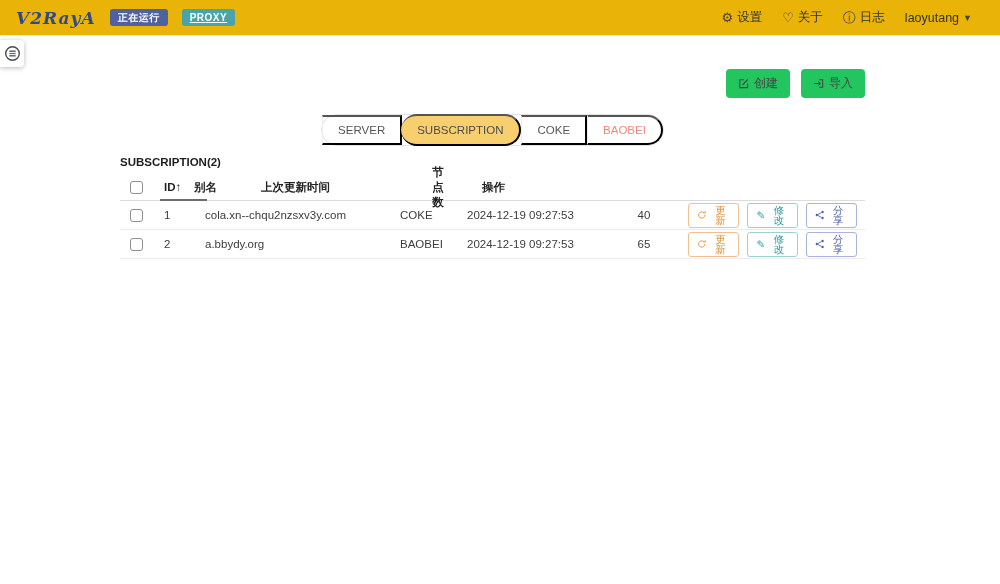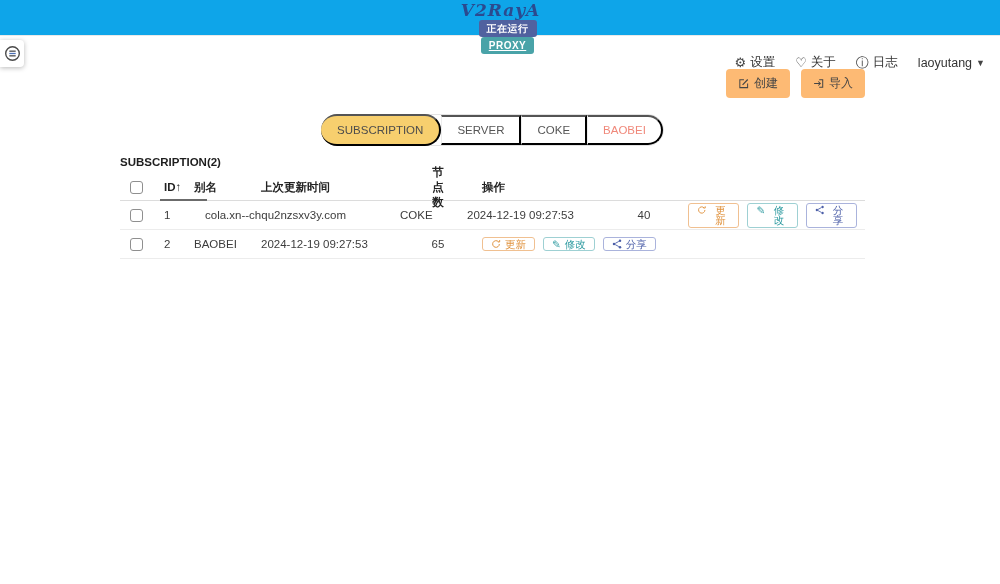--- a/index.html
+++ b/index.html
@@ -8,26 +8,25 @@
     background: #ffffff;
     font-family: "Liberation Sans", sans-serif;
     position: relative;
     overflow: hidden;
     color: #333;
   }
 
   
   .topbar {
     height: 36px;
-    background: #0ea5e9;
+    background: #eab308;
     display: flex;
     align-items: center;
-    padding: 0 15px 0 16px;
+    padding: 0 28px 0 16px;
     border-bottom: 1px solid #e9e9e9;
-    flex-direction: column;
   }
   .logo {
     font-family: "DejaVu Serif", serif;
     font-style: italic;
     font-weight: 700;
     font-size: 17px;
     color: #2b4a8f;
     letter-spacing: 1px;
     cursor: default;
   }
@@ -62,21 +61,21 @@
     box-shadow: 0 1px 5px rgba(0,0,0,.28);
     display: flex; align-items: center; justify-content: center;
     cursor: pointer;
   }
 
   
   .content { width: 745px; margin-left: 120px; }
 
   .actions-top { display: flex; justify-content: flex-end; gap: 11px; margin-top: 33px; }
   .btn-yellow {
-    background: #fdba74;
+    background: #22c55e;
     border: none;
     border-radius: 4px;
     padding: 6px 12px;
     font-size: 12px;
     color: #454545;
     display: inline-flex; align-items: center; gap: 5px;
     cursor: pointer;
     font-family: inherit;
   }
   .btn-yellow svg { display: block; }
@@ -146,21 +145,21 @@
 
   .checkbox {
     width: 13px; height: 13px;
     border: 1.5px solid #8f8f8f;
     border-radius: 3px;
     background: #fff;
     cursor: pointer;
   }
 
   .abtn {
-    display: inline-flex; gap: 4px;
+    display: inline-flex; align-items: center; gap: 4px;
     font-size: 10.5px;
     padding: 1px 8px;
     border-radius: 3px;
     background: #fff;
     margin-right: 8px;
     cursor: pointer;
     line-height: 1;
     font-family: inherit;
   }
   .abtn svg { display: block; }
@@ -219,22 +218,22 @@
       <svg width="11" height="11" viewBox="0 0 12 12" fill="none" stroke="currentColor" stroke-width="1.1">
         <path d="M6.8 1.8 H10.6 V10.2 H6.8"></path>
         <path d="M1.2 6 H8 M5.8 3.8 L8 6 L5.8 8.2"></path>
       </svg>
       <span>导入</span>
     </button>
   </div>
 
   <div class="tabs-row">
     <div class="tab-group">
+      <button class="tab">SERVER</button>
       <button class="tab first active">SUBSCRIPTION</button>
-      <button class="tab">SERVER</button>
       <button class="tab">COKE</button>
       <button class="tab last highlight">BAOBEI</button>
     </div>
   </div>
 
   <div class="section-title">SUBSCRIPTION(2)</div>
 
   <div class="thead">
     <div class="c-check">
       <span class="checkbox"></span>
@@ -278,20 +277,21 @@
         <span>分享</span>
       </button>
     </div>
   </div>
 
   <div class="trow">
     <div class="c-check">
         <span class="checkbox"></span>
       </div>
     <div class="c-id">2</div>
+    <div class="c-domain">a.bbydy.org</div>
     <div class="c-alias">BAOBEI</div>
     <div class="c-updated">2024-12-19 09:27:53</div>
     <div class="c-nodes">65</div>
     <div class="c-actions">
       <button class="abtn abtn-update">
         <svg width="10" height="10" viewBox="0 0 12 12" fill="none" stroke="currentColor" stroke-width="1.2">
           <path d="M10 6 a4 4 0 1 1 -1.1 -2.75"></path>
             <path d="M10.4 1.3 v2.2 h-2.2"></path>
         </svg>
         <span>更新</span>

